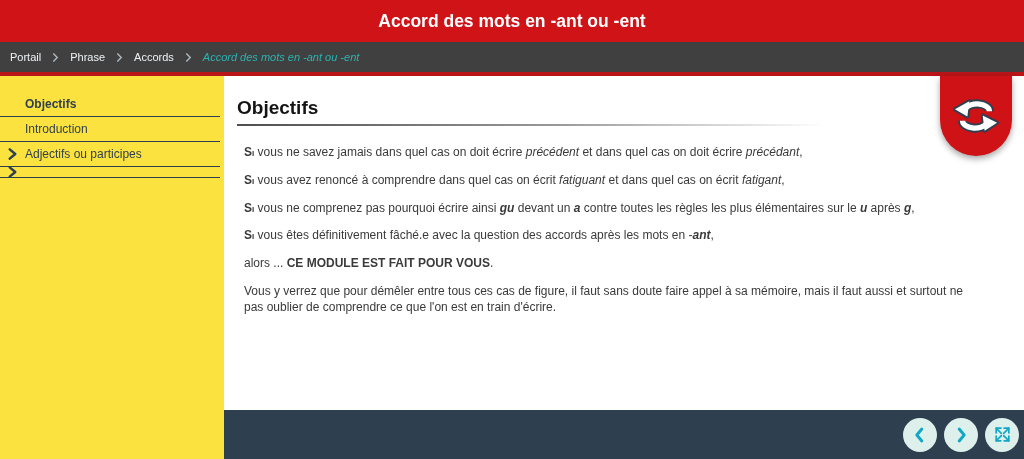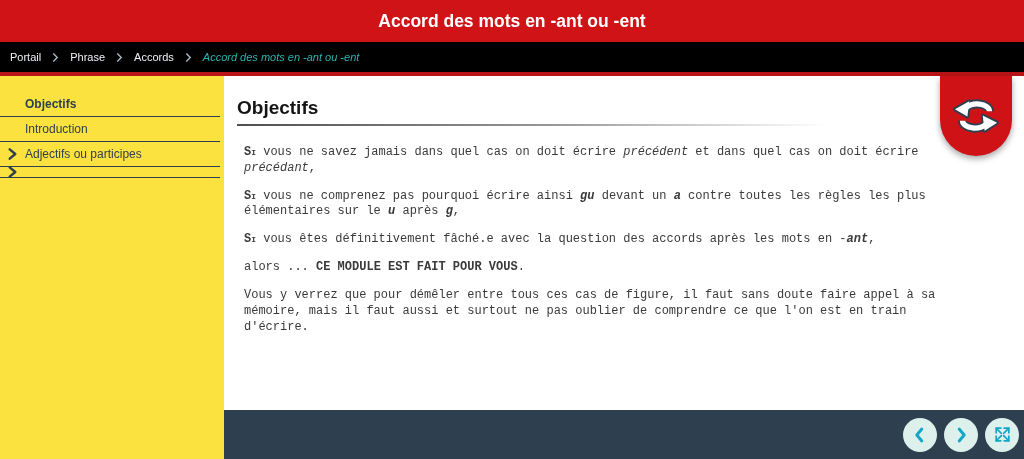--- a/index.html
+++ b/index.html
@@ -12,21 +12,21 @@
 
   
   .header {
     height: 42px; background: #d01317;
     display: flex; align-items: center; justify-content: center;
   }
   .header-title { color: #ffffff; font-weight: bold; font-size: 17.5px; }
 
   
   .breadcrumb-bar {
-    height: 34px; background: #000000;
+    height: 34px; background: #404040;
     border-bottom: 4px solid #b91418;
     display: flex; align-items: center; padding: 12px 10px;
   }
   .crumb { color: #eef2f5; font-size: 11px; cursor: pointer; }
   .crumb.current { color: #2bb3b1; font-style: italic; cursor: default; }
   .crumb-sep { margin: 0 11px; display: inline-block; }
 
   
   .body-row { display: flex; height: 383px; justify-content: center; }
 
@@ -43,21 +43,21 @@
 
   
   .right-col { width: 800px; display: flex; flex-direction: column; }
   .content { height: 334px; background: #ffffff; padding: 22px 52px 0 13px; }
   .content-heading { margin: 0; font-size: 19px; line-height: 1.1; font-weight: bold; color: #141414; }
   .heading-rule {
     height: 2px; width: 588px; margin-top: 5px;
     background: linear-gradient(to right, #4f4f4f 0%, #9a9a9a 55%, rgba(255,255,255,0) 100%);
   }
   .paragraphs { margin-top: 19px; padding-left: 7px; }
-  .para { margin: 0 0 12px 0; font-size: 12px; line-height: 1.32; color: #3a3a3a; font-family: Liberation Mono, monospace; }
+  .para { margin: 0 0 12px 0; font-size: 12px; line-height: 1.32; color: #3a3a3a; }
   .seg-b { font-weight: bold; }
   .seg-i { font-style: italic; }
   .seg-sc { font-variant: small-caps; }
 
   
   .badge {
     position: absolute; top: 76px; right: 12px;
     width: 72px; height: 80px; background: #cf1216;
     border-radius: 0 0 36px 36px;
     box-shadow: 0 3px 6px rgba(0,0,0,0.35);
@@ -115,20 +115,21 @@
           </svg></div>
       </div>
   </div>
 
   <div class="right-col">
     <div class="content">
       <h1 class="content-heading">Objectifs</h1>
       <div class="heading-rule"></div>
       <div class="paragraphs">
           <p class="para"><span class="seg-b seg-sc">Si</span><span> vous ne savez jamais dans quel cas on doit écrire </span><span class="seg-i">précédent</span><span> et dans quel cas on doit écrire </span><span class="seg-i">précédant</span><span>,</span></p>
+          <p class="para"><span class="seg-b seg-sc">Si</span><span> vous avez renoncé à comprendre dans quel cas on écrit </span><span class="seg-i">fatiguant</span><span> et dans quel cas on écrit </span><span class="seg-i">fatigant</span><span>,</span></p>
           <p class="para"><span class="seg-b seg-sc">Si</span><span> vous ne comprenez pas pourquoi écrire ainsi </span><span class="seg-b seg-i">gu</span><span> devant un </span><span class="seg-b seg-i">a</span><span> contre toutes les règles les plus élémentaires sur le </span><span class="seg-b seg-i">u</span><span> après </span><span class="seg-b seg-i">g</span><span>,</span></p>
           <p class="para"><span class="seg-b seg-sc">Si</span><span> vous êtes définitivement fâché.e avec la question des accords après les mots en -</span><span class="seg-b seg-i">ant</span><span>,</span></p>
           <p class="para"><span>alors ... </span><span class="seg-b">CE MODULE EST FAIT POUR VOUS</span><span>.</span></p>
           <p class="para"><span>Vous y verrez que pour démêler entre tous ces cas de figure, il faut sans doute faire appel à sa mémoire, mais il faut aussi et surtout ne pas oublier de comprendre ce que l'on est en train d'écrire.</span></p>
         </div>
     </div>
 
     <div class="footer">
       <button class="nav-btn">
         <svg width="22" height="22" viewBox="0 0 24 24">

